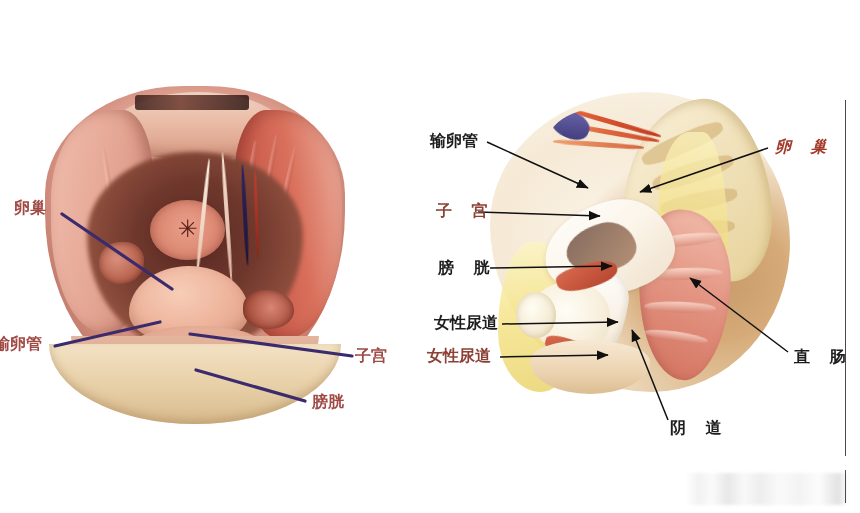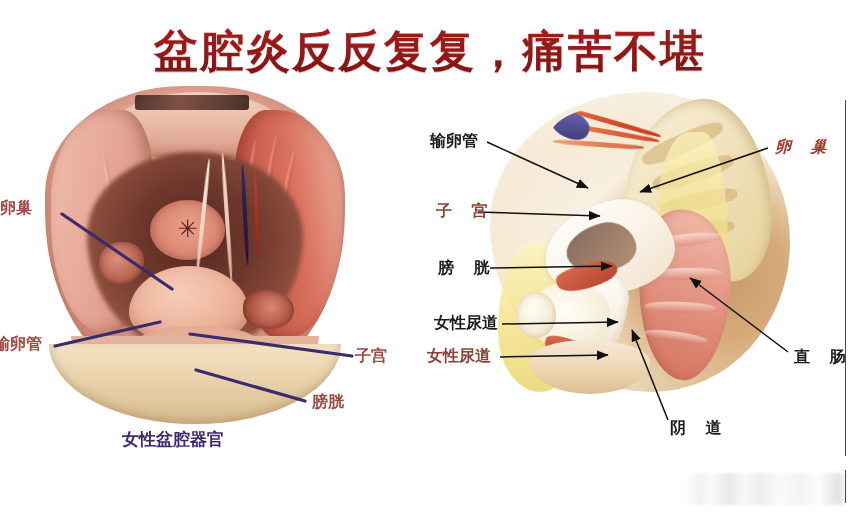--- a/index.html
+++ b/index.html
@@ -358,21 +358,20 @@
     filter:blur(1.6px);
     opacity:.5;
     user-select:none;
   }
 </style>
 </head>
 <body>
 
 <div id="stage">
 
-  <div class="title">盆腔炎反反复复，痛苦不堪</div>
 
   <div id="left-figure" class="panel">
     <div class="pelvis-outer">
       <div class="omentum"></div>
       <div class="dark-band"></div>
       <div class="wall-l"></div>
       <div class="wall-r"></div>
       <div class="striation" style="left:66%;top:18%;width:6px;height:46%;transform:rotate(8deg);"></div>
       <div class="striation" style="left:72%;top:16%;width:5px;height:50%;transform:rotate(10deg);"></div>
       <div class="striation" style="left:78%;top:20%;width:5px;height:44%;transform:rotate(12deg);"></div>
@@ -449,29 +448,28 @@
       <line x1="478" y1="212" x2="600" y2="216"></line>
       <line x1="490" y1="268" x2="612" y2="266"></line>
       <line x1="502" y1="324" x2="618" y2="322"></line>
       <line x1="500" y1="357" x2="608" y2="355"></line>
       <line x1="768" y1="148" x2="640" y2="192"></line>
       <line x1="788" y1="352" x2="690" y2="278"></line>
       <line x1="668" y1="420" x2="632" y2="330"></line>
     </g>
   </svg>
 
-  <div class="label red" style="left:0; top:200px;">卵巢</div>
+  <div class="label red" style="left:14px; top:200px;">卵巢</div>
 
   <div class="label red" style="left:-6px; top:336px;">输卵管</div>
 
   <div class="label red" style="left:355px; top:348px;text-align:center;">子宫</div>
 
   <div class="label red" style="left:312px; top:394px;">膀胱</div>
 
-  <div class="caption-left" style="left:122px; top:428px;">女性盆腔器官</div>
 
   <div class="label black" style="left:430px; top:133px;">输卵管</div>
 
   <div class="label darkred spaced" style="left:436px; top:203px;">子 宫</div>
 
   <div class="label black spaced" style="left:438px; top:260px;">膀 胱</div>
 
   <div class="label black" style="left:434px; top:315px;">女性尿道</div>
 
   <div class="label darkred" style="left:427px; top:348px;">女性尿道</div>

